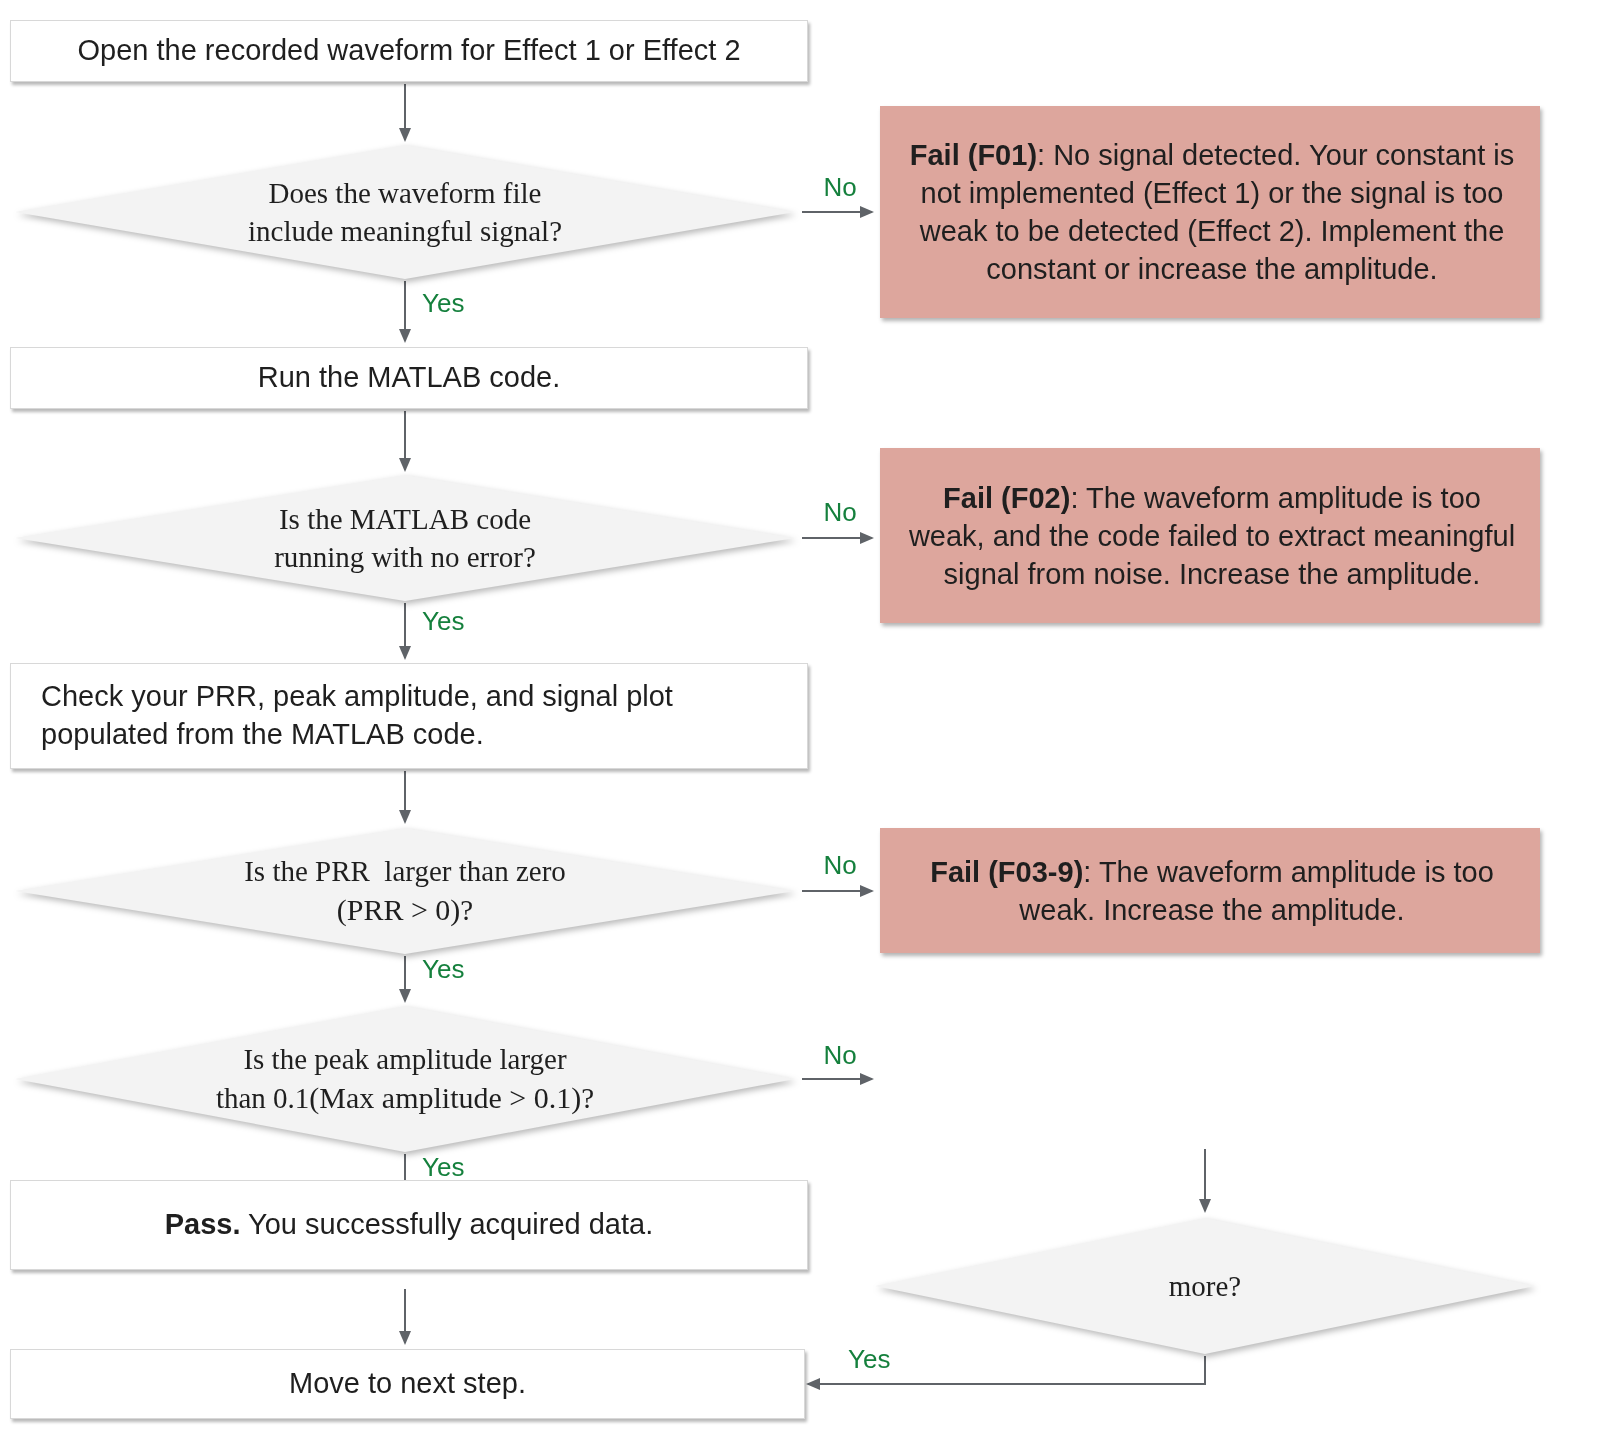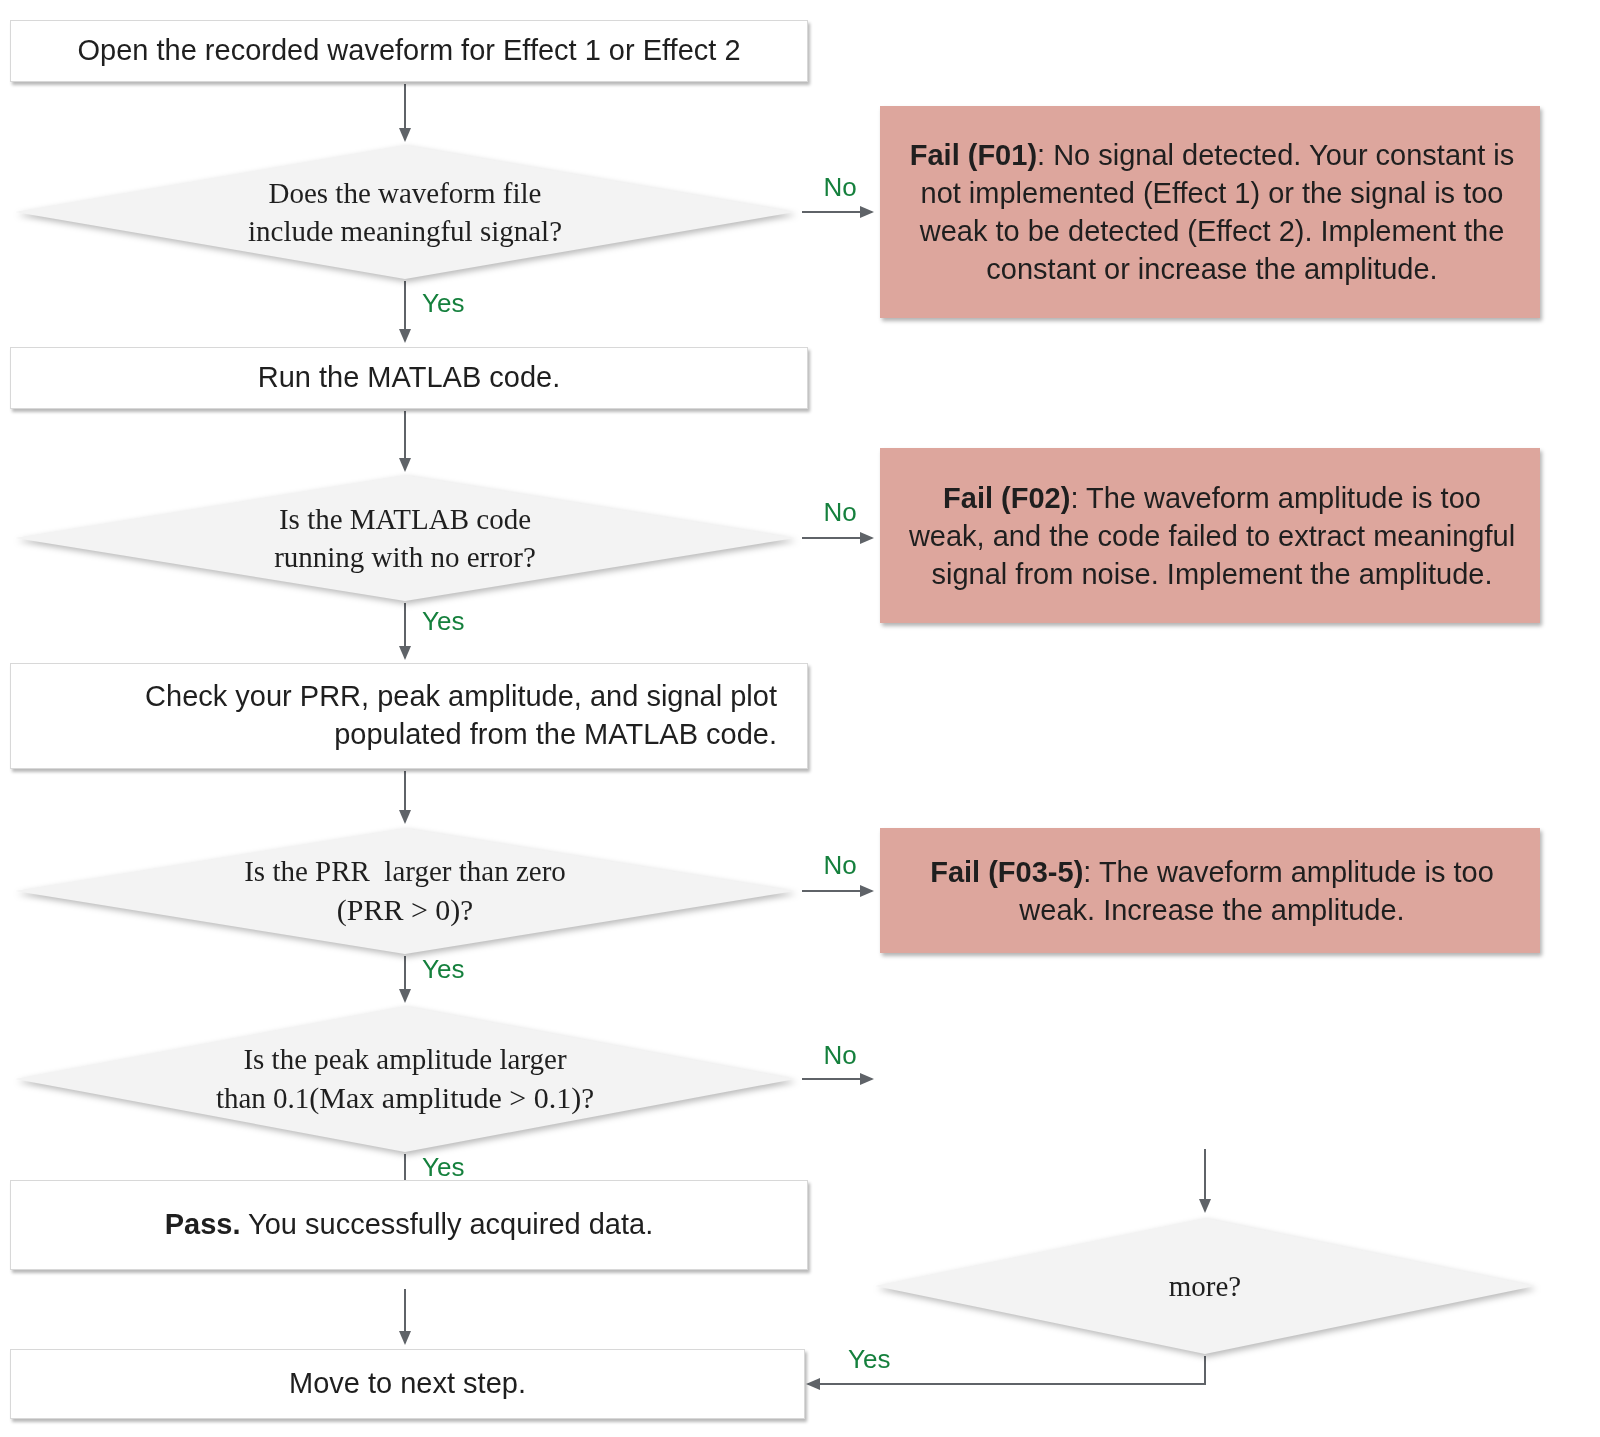--- a/index.html
+++ b/index.html
@@ -3,21 +3,21 @@
 <meta charset="utf-8">
 <style>
   html,body{margin:0;padding:0;background:#ffffff;}
   body{font-family:"Liberation Sans", sans-serif; color:var(--text,#1f1f1f);}
   .canvas{position:relative;width:1600px;height:1437px;background:#ffffff;overflow:hidden;}
   .connectors{position:absolute;left:0;top:0;width:1600px;height:1437px;}
   .edge{stroke:var(--connector,#5f6368);stroke-width:2;fill:none;}
   .ah{fill:var(--connector,#5f6368);}
 
   .node{position:absolute;display:flex;align-items:center;justify-content:center;
-        text-align:right;font-size:29px;line-height:1.3;box-sizing:border-box;}
+        text-align:left;font-size:29px;line-height:1.3;box-sizing:border-box;}
   .proc{background:var(--process-bg,#ffffff);border:1px solid var(--process-border,#d8d8d8);
         box-shadow:2px 3px 3px rgba(0,0,0,0.28);}
   .fail{background:var(--fail-box-bg,#dda69d);box-shadow:2px 3px 4px rgba(0,0,0,0.30);
         justify-content:flex-start;text-align:center;padding:0 18px 0 22px;line-height:38px;}
   .fail b, .proc b{font-weight:bold;}
 
   .diamond{position:absolute;filter:drop-shadow(2px 3px 3px rgba(0,0,0,0.28));}
   .dshape{position:absolute;left:0;top:0;right:0;bottom:0;background:var(--decision-bg,#f3f3f3);
           clip-path:polygon(50% 0,100% 50%,50% 100%,0 50%);}
   .dlabel{position:absolute;display:flex;flex-direction:column;align-items:center;justify-content:center;
@@ -90,29 +90,29 @@
 
   <div class="node fail" id="n-f01">
     <span><b>Fail (F01)</b><span>: No signal detected. Your constant is not implemented (Effect 1) or the signal is too weak to be detected (Effect 2). Implement the constant or increase the amplitude.</span></span>
   </div>
 
   <div class="node proc" id="n-run">
     <span>Run the MATLAB code.</span>
   </div>
 
   <div class="node fail" id="n-f02">
-    <span><b>Fail (F02)</b><span>: The waveform amplitude is too weak, and the code failed to extract meaningful signal from noise. Implement the amplitude.</span></span>
+    <span><b>Fail (F02)</b><span>: The waveform amplitude is too weak, and the code failed to extract meaningful signal from noise. Increase the amplitude.</span></span>
   </div>
 
   <div class="node proc" id="n-check">
     <span>Check your PRR, peak amplitude, and signal plot populated from the MATLAB code.</span>
   </div>
 
   <div class="node fail" id="n-f03-1">
-    <span><b>Fail (F03-5)</b><span>: The waveform amplitude is too weak. Increase the amplitude.</span></span>
+    <span><b>Fail (F03-9)</b><span>: The waveform amplitude is too weak. Increase the amplitude.</span></span>
   </div>
 
 
   <div class="node proc" id="n-pass">
     <span><b>Pass.</b><span> You successfully acquired data.</span></span>
   </div>
 
   <div class="node proc" id="n-move">
     <span>Move to next step.</span>
   </div>

